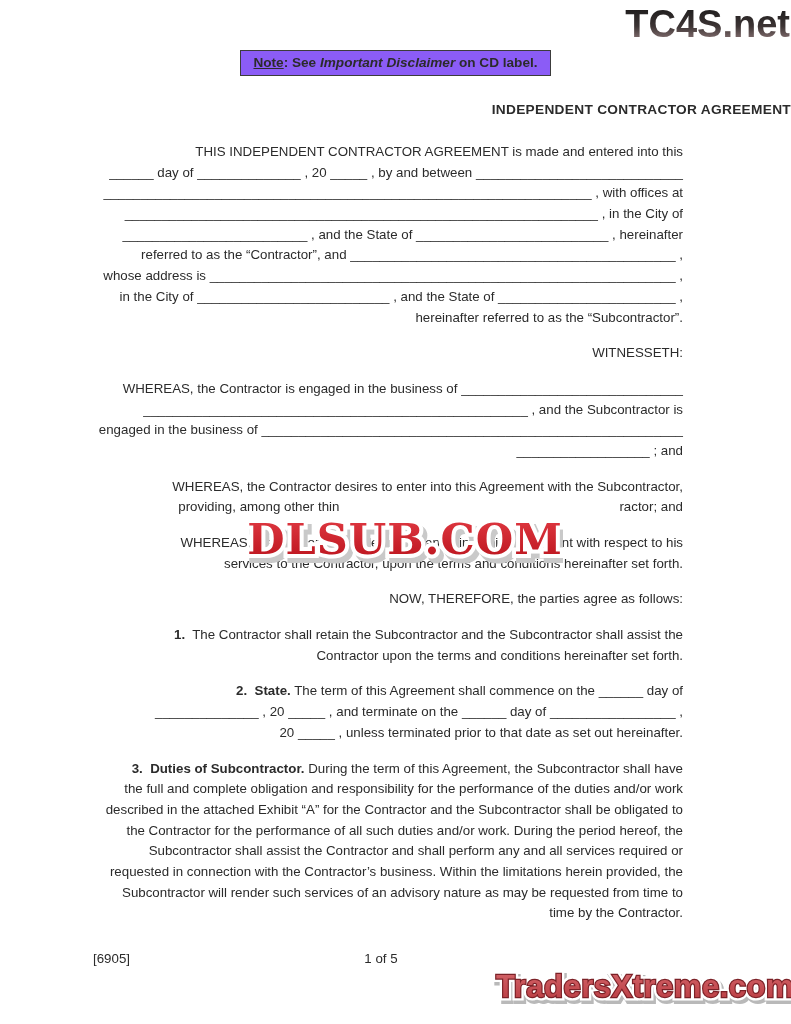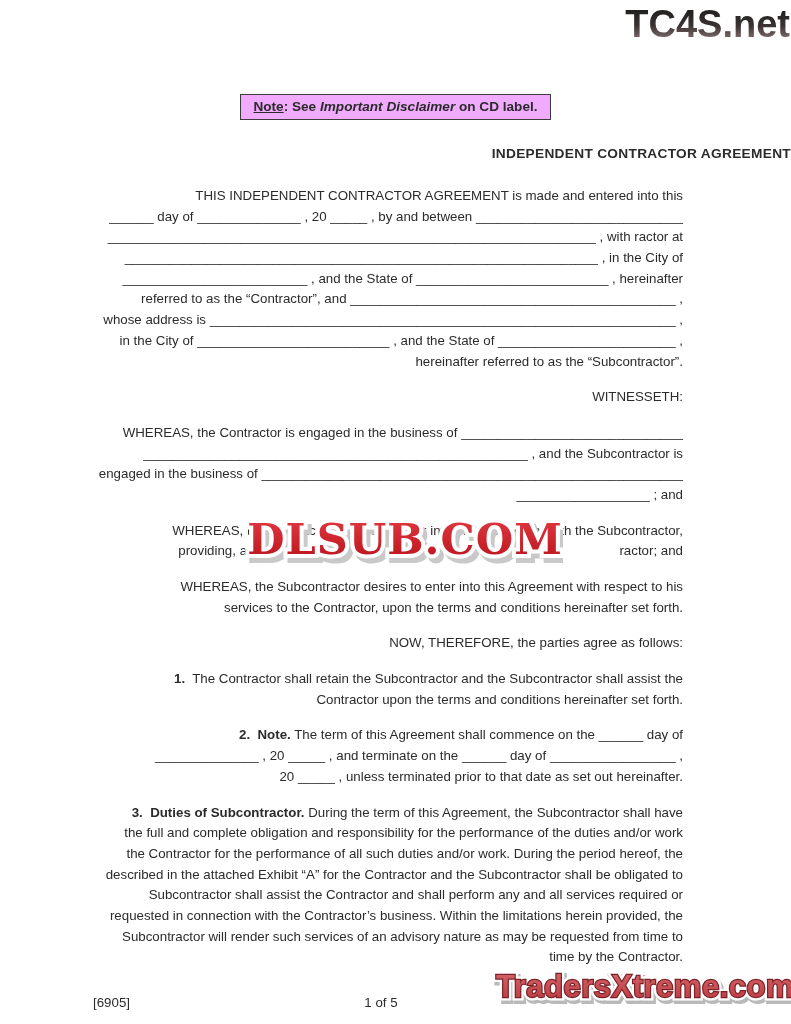--- a/index.html
+++ b/index.html
@@ -5,22 +5,22 @@
   html, body { margin:0; padding:0; background:#ffffff; }
   body {
     width:791px; height:1024px; position:relative; overflow:hidden;
     font-family:"Liberation Sans", sans-serif; color:#2b2b2b;
   }
   .page { position:absolute; inset:0; background:#fff; }
 
   
   .note-wrap { margin:50px 0 0; text-align:center; }
   .note-box {
-    display:inline-block; border:1px solid #3c3c3c; background:#f0abfc;
-    padding:4px 12px 5px; font-size:13.6px; white-space:pre;margin-top:44px;
+    display:inline-block; border:1px solid #3c3c3c; background:#8b5cf6;
+    padding:4px 12px 5px; font-size:13.6px; white-space:pre;
   }
 
   
   .doc-title {
     margin:26px 0 0; text-align:right; font-weight:bold;
     font-size:13.7px; letter-spacing:0.3px;
   }
 
   
   .doc { position:relative; margin:25px auto 0 93px; width:590px; }
@@ -64,21 +64,21 @@
     <div class="note-box"><span class="b u">Note</span><span class="b">: See </span><span class="b i">Important Disclaimer</span><span class="b"> on CD label.</span></div>
   </div>
 
   <div class="doc-title">INDEPENDENT CONTRACTOR AGREEMENT</div>
 
   <div class="doc">
 
   <div class="para">
         <div class="line indent"><span class="">THIS INDEPENDENT CONTRACTOR AGREEMENT is made and entered into this</span></div>
         <div class="line"><span class="">______ day of ______________ , 20 _____ , by and between ____________________________</span></div>
-        <div class="line"><span class="">__________________________________________________________________ , with ractor at</span></div>
+        <div class="line"><span class="">__________________________________________________________________ , with offices at</span></div>
         <div class="line"><span class="">________________________________________________________________ , in the City of</span></div>
         <div class="line"><span class="">_________________________ , and the State of __________________________ , hereinafter</span></div>
         <div class="line"><span class="">referred to as the “Contractor”, and ____________________________________________ ,</span></div>
         <div class="line"><span class="">whose address is _______________________________________________________________ ,</span></div>
         <div class="line"><span class="">in the City of __________________________ , and the State of ________________________ ,</span></div>
         <div class="line"><span class="">hereinafter referred to as the “Subcontractor”.</span></div>
       </div>
       <div class="para">
         <div class="line indent"><span class="">WITNESSETH:</span></div>
       </div>
@@ -97,29 +97,29 @@
         <div class="line"><span class="">services to the Contractor, upon the terms and conditions hereinafter set forth.</span></div>
       </div>
       <div class="para">
         <div class="line indent"><span class="">NOW, THEREFORE, the parties agree as follows:</span></div>
       </div>
       <div class="para">
         <div class="line indent"><span class="b">1.</span><span class="">  The Contractor shall retain the Subcontractor and the Subcontractor shall assist the</span></div>
         <div class="line"><span class="">Contractor upon the terms and conditions hereinafter set forth.</span></div>
       </div>
       <div class="para">
-        <div class="line indent"><span class="b">2.</span><span class="">  </span><span class="b">Note.</span><span class=""> The term of this Agreement shall commence on the ______ day of</span></div>
+        <div class="line indent"><span class="b">2.</span><span class="">  </span><span class="b">State.</span><span class=""> The term of this Agreement shall commence on the ______ day of</span></div>
         <div class="line"><span class="">______________ , 20 _____ , and terminate on the ______ day of _________________ ,</span></div>
         <div class="line"><span class="">20 _____ , unless terminated prior to that date as set out hereinafter.</span></div>
       </div>
       <div class="para">
         <div class="line indent"><span class="b">3.</span><span class="">  </span><span class="b">Duties of Subcontractor.</span><span class=""> During the term of this Agreement, the Subcontractor shall have</span></div>
         <div class="line"><span class="">the full and complete obligation and responsibility for the performance of the duties and/or work</span></div>
+        <div class="line"><span class="">described in the attached Exhibit “A” for the Contractor and the Subcontractor shall be obligated to</span></div>
         <div class="line"><span class="">the Contractor for the performance of all such duties and/or work. During the period hereof, the</span></div>
-        <div class="line"><span class="">described in the attached Exhibit “A” for the Contractor and the Subcontractor shall be obligated to</span></div>
         <div class="line"><span class="">Subcontractor shall assist the Contractor and shall perform any and all services required or</span></div>
         <div class="line"><span class="">requested in connection with the Contractor’s business. Within the limitations herein provided, the</span></div>
         <div class="line"><span class="">Subcontractor will render such services of an advisory nature as may be requested from time to</span></div>
         <div class="line"><span class="">time by the Contractor.</span></div>
       </div>
     </div>
 
   <div class="doc footer">
     <span>[6905]</span>
     <span class="page-center">1 of 5</span>

